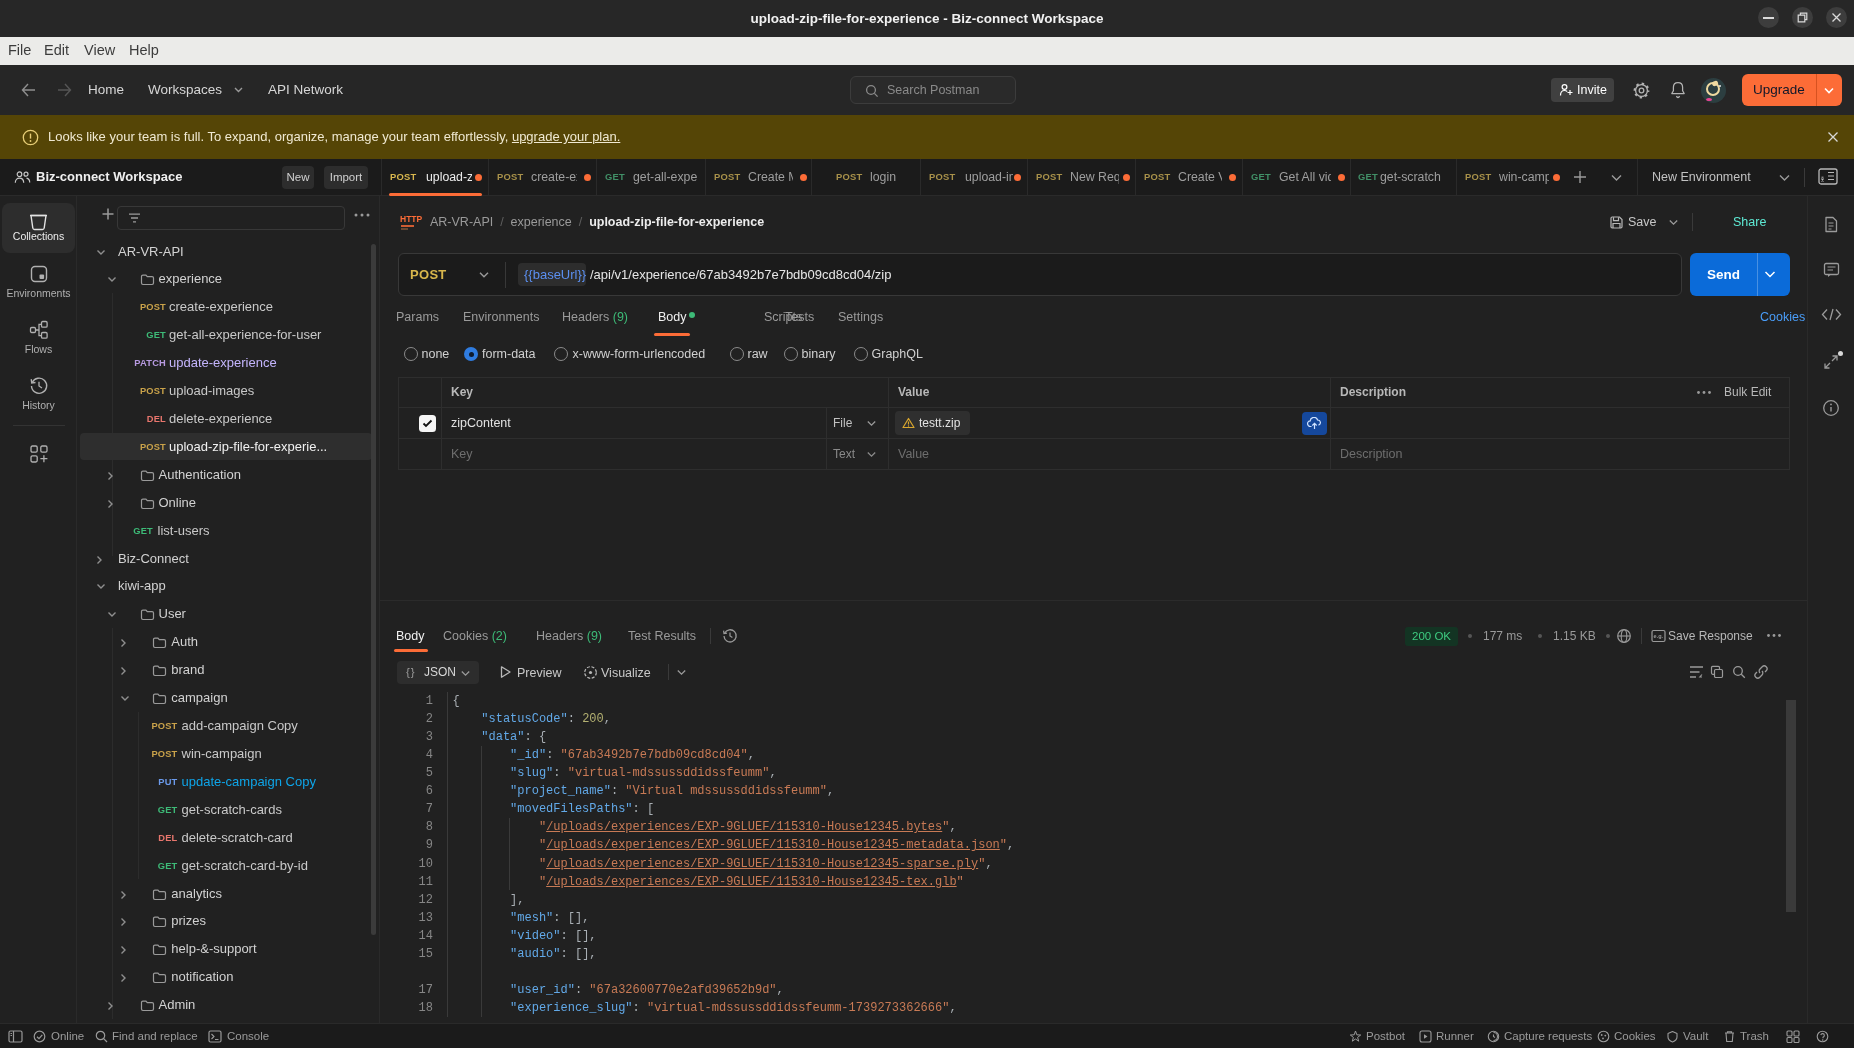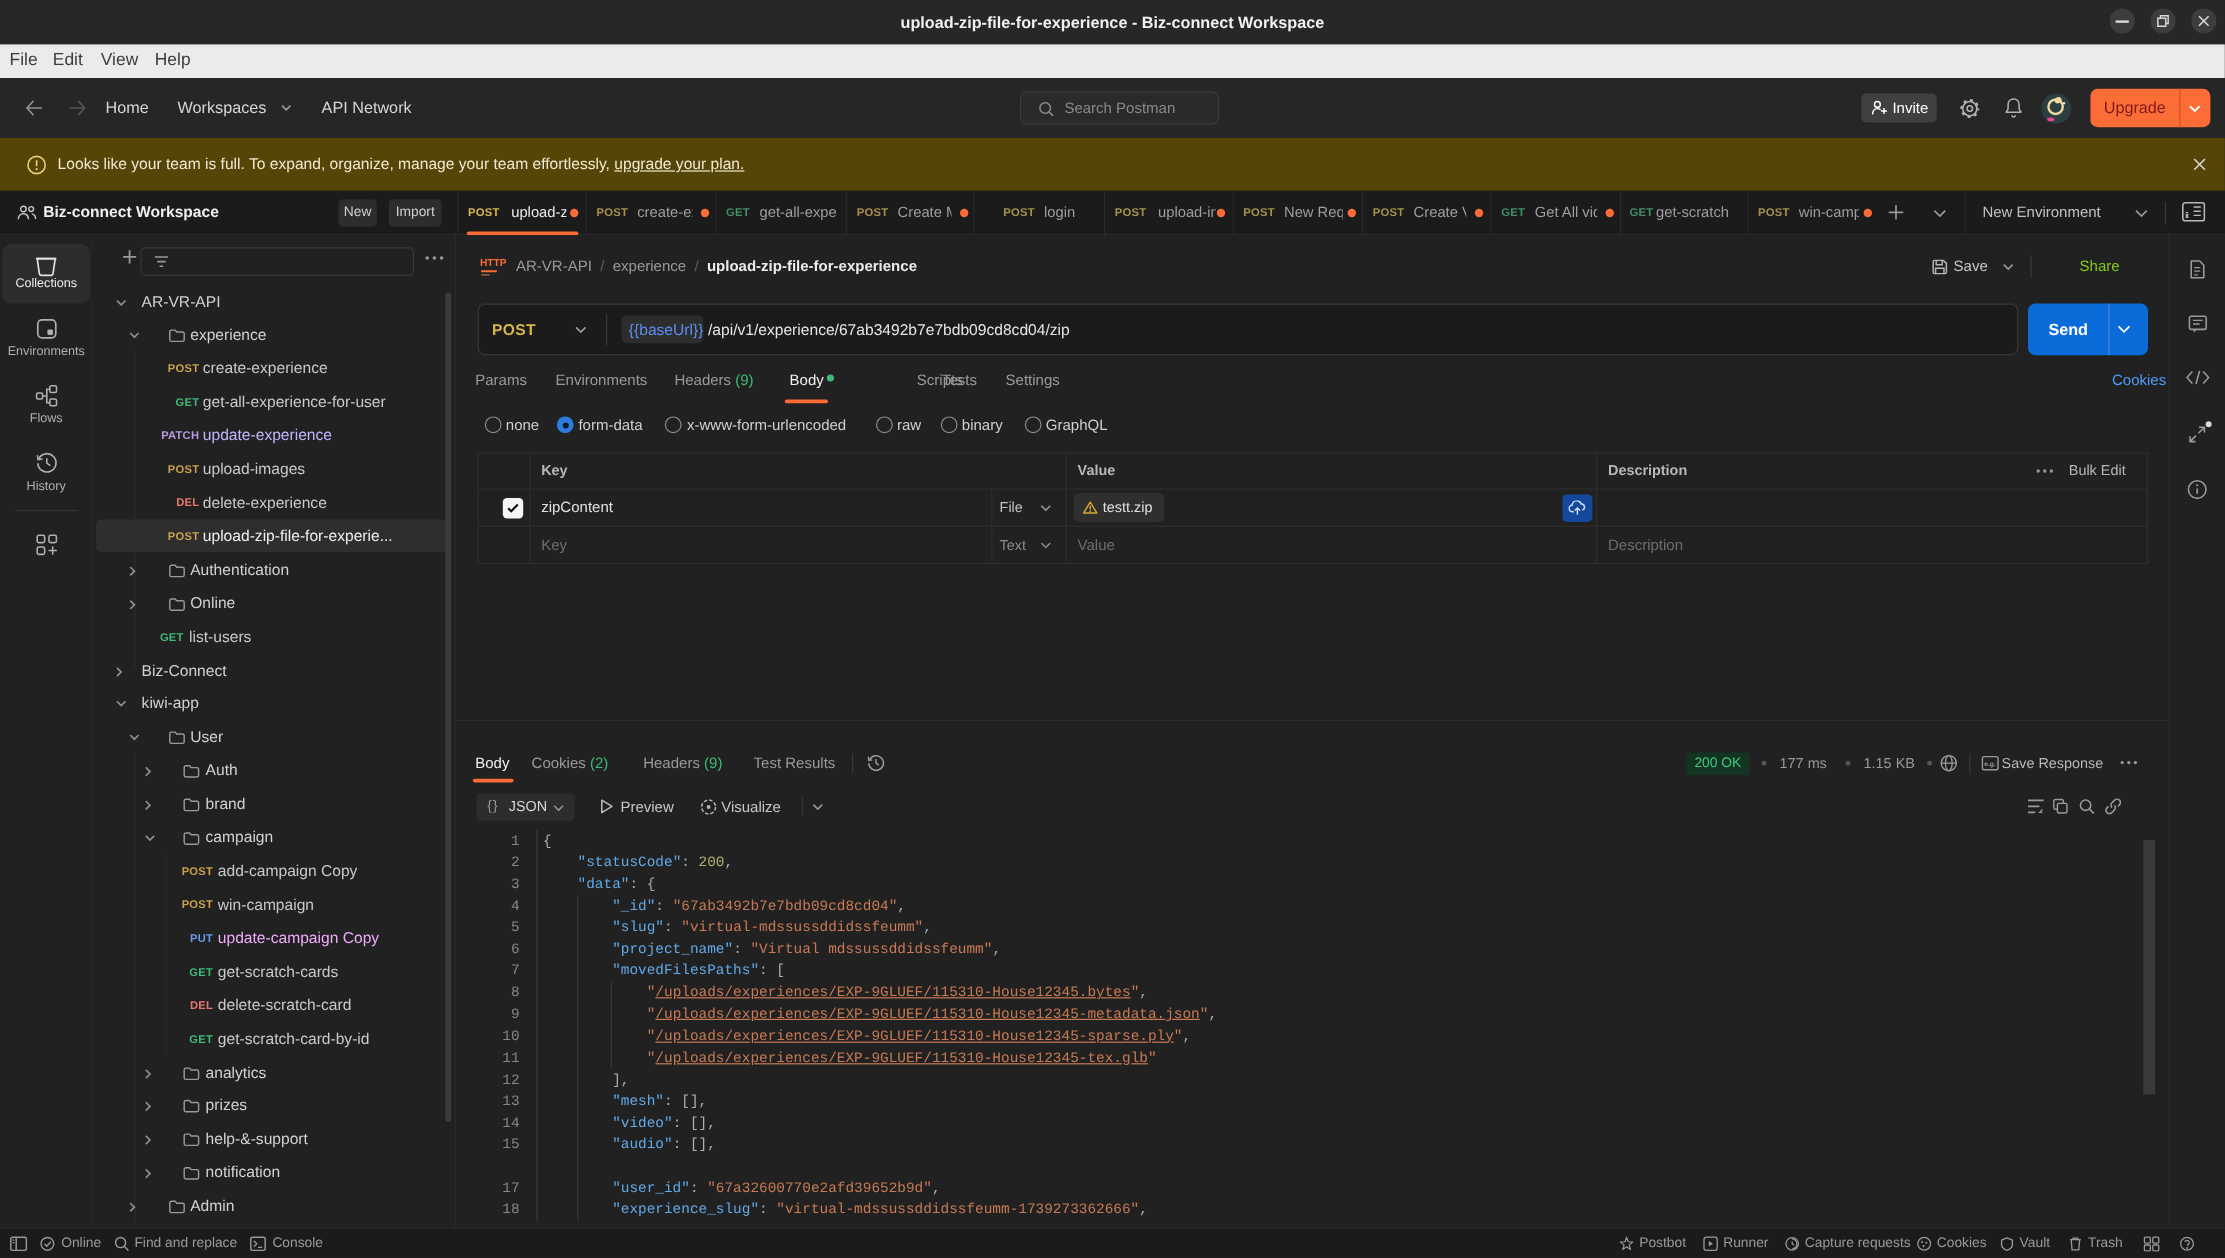--- a/index.html
+++ b/index.html
@@ -82,21 +82,21 @@
         <path d="M8 1.5 c2.8 0 4.6 2 4.6 4.8 l0 3.4 1.6 2.8 H1.8 l1.6-2.8 0-3.4 C3.4 3.5 5.2 1.5 8 1.5 z" stroke="#b3b3b3" stroke-width="1.25" fill="none" stroke-linejoin="round"></path>
         <path d="M6.5 15 c.3 1 .8 1.5 1.5 1.5 .7 0 1.2-.5 1.5-1.5" stroke="#b3b3b3" stroke-width="1.25" fill="none"></path>
       </svg>
   <div class="abs" style="left:1701px;top:13px;width:25px;height:25px;border-radius:50%;background:#2c3e40;overflow:hidden;">
     <div class="abs" style="left:5px;top:4px;width:14px;height:14px;border-radius:50%;border:2.6px solid #efd9a0;"></div>
     <div class="abs" style="left:11px;top:2.5px;width:6px;height:4.5px;border-radius:50%;background:#efd9a0;transform:rotate(-20deg);"></div>
     <div class="abs" style="left:5px;top:20px;width:5.5px;height:3px;border-radius:50%;background:#e84393;"></div>
     <div class="abs" style="left:18px;top:7px;width:2px;height:2px;border-radius:50%;background:#e8e8e8;"></div>
   </div>
   <div class="abs" style="left:1742px;top:9px;width:100px;height:32px;border-radius:6px;background:#fc6c37;">
-    <div class="abs" style="left:0;top:0;width:74px;height:32px;line-height:32px;text-align:center;font-size:13.5px;color:#7f1d1d;">Upgrade</div>
+    <div class="abs" style="left:0;top:0;width:74px;height:32px;line-height:32px;text-align:center;font-size:13.5px;color:#0f172a;">Upgrade</div>
     <div class="abs" style="left:74px;top:0;width:1px;height:32px;background:rgba(210,80,30,.9);"></div>
     <svg class="abs" style="left:81px;top:13px;" width="12" height="8" viewBox="0 0 12 8">
           <path d="M2 1.5 L6 5.5 L10 1.5" stroke="#fff" stroke-width="1.6" fill="none"></path>
         </svg>
   </div>
 </div>
 
 <div class="abs" id="banner" style="left:0;top:115px;width:1854px;height:44px;background:#554506;">
   <svg class="abs" style="left:22px;top:14px;" width="17" height="17" viewBox="0 0 17 17">
         <circle cx="8.5" cy="8.5" r="7.2" stroke="#e8ce77" stroke-width="1.3" fill="none"></circle>
@@ -367,21 +367,21 @@
   <div class="abs" style="left:0;top:516.0px;width:303px;height:28px;">
         <div class="abs" style="left:60.5px;top:0;width:40px;height:28px;line-height:28.5px;text-align:right;font-size:9.3px;font-weight:bold;letter-spacing:.2px;color:#c9a24a;">POST</div>
         <div class="abs" style="left:104.5px;top:0;height:28px;line-height:28px;font-size:13px;color:#c9c9c9;white-space:nowrap;">add-campaign Copy</div>
       </div>
   <div class="abs" style="left:0;top:543.9px;width:303px;height:28px;">
         <div class="abs" style="left:60.5px;top:0;width:40px;height:28px;line-height:28.5px;text-align:right;font-size:9.3px;font-weight:bold;letter-spacing:.2px;color:#c9a24a;">POST</div>
         <div class="abs" style="left:104.5px;top:0;height:28px;line-height:28px;font-size:13px;color:#c9c9c9;white-space:nowrap;">win-campaign</div>
       </div>
   <div class="abs" style="left:0;top:571.8px;width:303px;height:28px;">
         <div class="abs" style="left:60.5px;top:0;width:40px;height:28px;line-height:28.5px;text-align:right;font-size:9.3px;font-weight:bold;letter-spacing:.2px;color:#6b9aeb;">PUT</div>
-        <div class="abs" style="left:104.5px;top:0;height:28px;line-height:28px;font-size:13px;color:#f0abfc;white-space:nowrap;">update-campaign Copy</div>
+        <div class="abs" style="left:104.5px;top:0;height:28px;line-height:28px;font-size:13px;color:#0ea5e9;white-space:nowrap;">update-campaign Copy</div>
       </div>
   <div class="abs" style="left:0;top:599.7px;width:303px;height:28px;">
         <div class="abs" style="left:60.5px;top:0;width:40px;height:28px;line-height:28.5px;text-align:right;font-size:9.3px;font-weight:bold;letter-spacing:.2px;color:#3dba77;">GET</div>
         <div class="abs" style="left:104.5px;top:0;height:28px;line-height:28px;font-size:13px;color:#c9c9c9;white-space:nowrap;">get-scratch-cards</div>
       </div>
   <div class="abs" style="left:0;top:627.7px;width:303px;height:28px;">
         <div class="abs" style="left:60.5px;top:0;width:40px;height:28px;line-height:28.5px;text-align:right;font-size:9.3px;font-weight:bold;letter-spacing:.2px;color:#e8766d;">DEL</div>
         <div class="abs" style="left:104.5px;top:0;height:28px;line-height:28px;font-size:13px;color:#c9c9c9;white-space:nowrap;">delete-scratch-card</div>
       </div>
   <div class="abs" style="left:0;top:655.6px;width:303px;height:28px;">
@@ -445,21 +445,21 @@
   <div class="abs" style="left:50px;top:12px;height:28px;line-height:28px;font-size:12.5px;color:#9a9a9a;white-space:pre;">AR-VR-API  <span style="color:#5f5f5f;">/</span>  experience  <span style="color:#5f5f5f;">/</span>  <span style="color:#ececec;font-weight:bold;">upload-zip-file-for-experience</span></div>
   <svg class="abs" style="left:1229px;top:19px;" width="15" height="15" viewBox="0 0 15 15">
         <path d="M2 3.2 a1.2 1.2 0 0 1 1.2-1.2 h7.3 L13 4.5 v7.3 a1.2 1.2 0 0 1 -1.2 1.2 h-8.6 a1.2 1.2 0 0 1 -1.2-1.2 z" stroke="#b8b8b8" stroke-width="1.2" fill="none"></path>
         <path d="M4.5 2.2 v3.4 h5 V2.2 M4 13 v-4.5 h7 V13" stroke="#b8b8b8" stroke-width="1.2" fill="none"></path>
       </svg>
   <div class="abs" style="left:1248px;top:12px;height:28px;line-height:28px;font-size:12.5px;color:#c8c8c8;">Save</div>
   <svg class="abs" style="left:1288px;top:23px;" width="11" height="8" viewBox="0 0 11 8">
         <path d="M1.8 1.5 L5.5 5.2 L9.2 1.5" stroke="#9a9a9a" stroke-width="1.3" fill="none"></path>
       </svg>
   <div class="abs" style="left:1312px;top:17px;width:1px;height:18px;background:#3a3a3a;"></div>
-  <div class="abs" style="left:1353px;top:12px;height:28px;line-height:28px;font-size:12.5px;color:#84cc16;">Share</div>
+  <div class="abs" style="left:1353px;top:12px;height:28px;line-height:28px;font-size:12.5px;color:#5eead4;">Share</div>
   <div class="abs" style="left:18px;top:57px;width:1284px;height:43px;background:#1b1b1b;border:1px solid #383838;border-radius:6px;"></div>
   <div class="abs" style="left:30px;top:57px;height:43px;line-height:43px;font-size:13px;font-weight:bold;letter-spacing:.3px;color:#d8b64c;">POST</div>
   <svg class="abs" style="left:98px;top:75px;" width="12" height="9" viewBox="0 0 12 9">
         <path d="M2 1.8 L6 5.8 L10 1.8" stroke="#9a9a9a" stroke-width="1.4" fill="none"></path>
       </svg>
   <div class="abs" style="left:125px;top:66px;width:1px;height:26px;background:#383838;"></div>
   <div class="abs" style="left:138px;top:67px;width:68px;height:23px;background:#2d2d2d;border-radius:4px;"></div>
   <div class="abs" style="left:144px;top:57px;height:43px;line-height:43px;font-size:13px;color:#5b8ff0;">{{baseUrl}}</div>
   <div class="abs" style="left:210px;top:57px;height:43px;line-height:43px;font-size:13px;color:#e6e6e6;">/api/v1/experience/67ab3492b7e7bdb09cd8cd04/zip</div>
   <div class="abs" style="left:1310px;top:57px;width:100px;height:43px;background:#0b6bd9;border-radius:6px;"></div>

